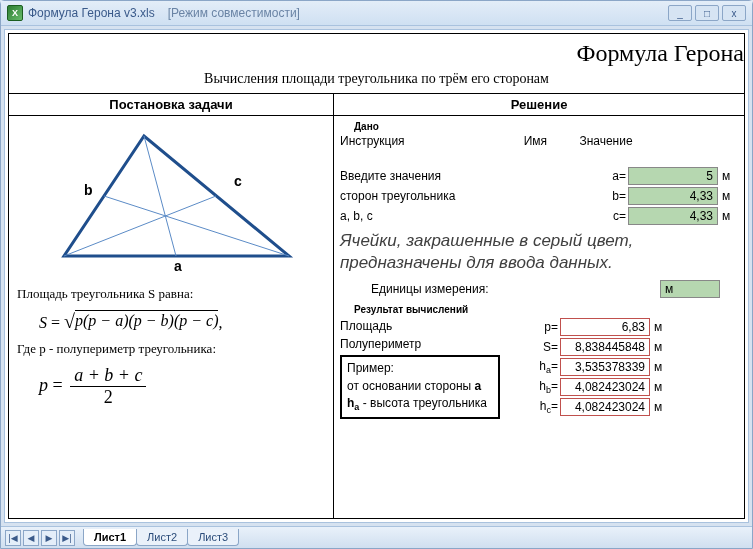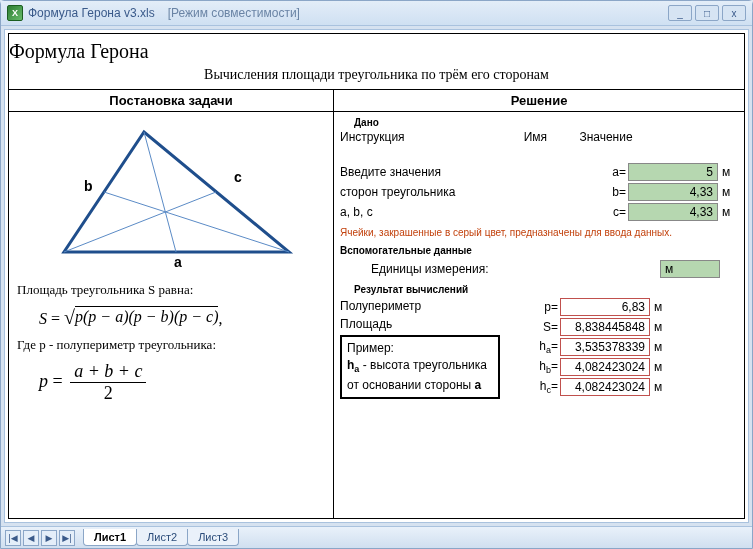--- a/index.html
+++ b/index.html
@@ -74,22 +74,22 @@
   }
   .doc-inner {
     border: 1px solid #000;
     margin: 3px;
     height: calc(100% - 6px);
     display: flex;
     flex-direction: column;
   }
 
   .main-title {
-    text-align: left;
-    font-size: 20px;
+    text-align: right;
+    font-size: 24px;
     padding: 6px 0 2px;
     font-family: "Times New Roman", serif;
   }
   .subtitle {
     text-align: center;
     font-size: 14px;
     padding: 2px 0 6px;
     font-family: "Times New Roman", serif;
   }
   .hr { border-top: 1px solid #000; }
@@ -168,22 +168,23 @@
     border: 1px solid #c0504d;
   }
   .unit-select {
     width: 60px;
     background: #b6d7b0;
     border: 1px solid #888;
     text-align: left;
     padding: 1px 4px;
   }
   .note-italic {
-    color: #c2410c;
-    font-size: 10px;
+    font-style: italic;
+    color: #404040;
+    font-size: 17px;
     margin: 4px 0 6px;
     line-height: 1.3;
   }
   .units-row { display:flex; align-items:center; margin:4px 0 6px; }
   .units-row .ulbl { margin-left: 31px; flex: 1;}
   .example-box {
     border: 2px solid #000;
     padding: 3px 5px;
     margin-top: 2px;
     line-height: 1.45;
@@ -322,37 +323,36 @@
                 <div class="lbl-col">a, b, c</div>
                 <div style="display:flex;flex:1;justify-content:flex-end;align-items:center;">
                   <div class="name-col">c=</div>
                   <div class="val-col input-cell">4,33</div>
                   <div class="unit-col">м</div>
                 </div>
               </div>
 
               <div class="note-italic">Ячейки, закрашенные в серый цвет, предназначены для ввода данных.</div>
 
-              <div class="section-h">Вспомогательные данные</div>
               <div class="units-row">
                 <span class="ulbl">Единицы измерения:</span>
                 <span class="unit-select">м</span>
                 <span style="width:18px;"></span>
               </div>
 
               <div class="section-h ind">Результат вычислений</div>
 
               <div class="results-grid">
                 <div class="results-left">
+                  <div style="padding:2px 0;">Площадь</div>
                   <div style="padding:2px 0;">Полупериметр</div>
-                  <div style="padding:2px 0;">Площадь</div>
                   <div class="example-box">
                     <div>Пример:</div>
+                    <div>от основании стороны <b>a</b></div>
                     <div><b>h<sub>a</sub></b> - высота треугольника</div>
-                    <div>от основании стороны <b>a</b></div>
                   </div>
                 </div>
                 <div class="results-right">
                   <div class="row">
                     <div class="name-col">p=</div>
                     <div class="val-col out-cell">6,83</div>
                     <div class="unit-col">м</div>
                   </div>
                   <div class="row">
                     <div class="name-col">S=</div>

